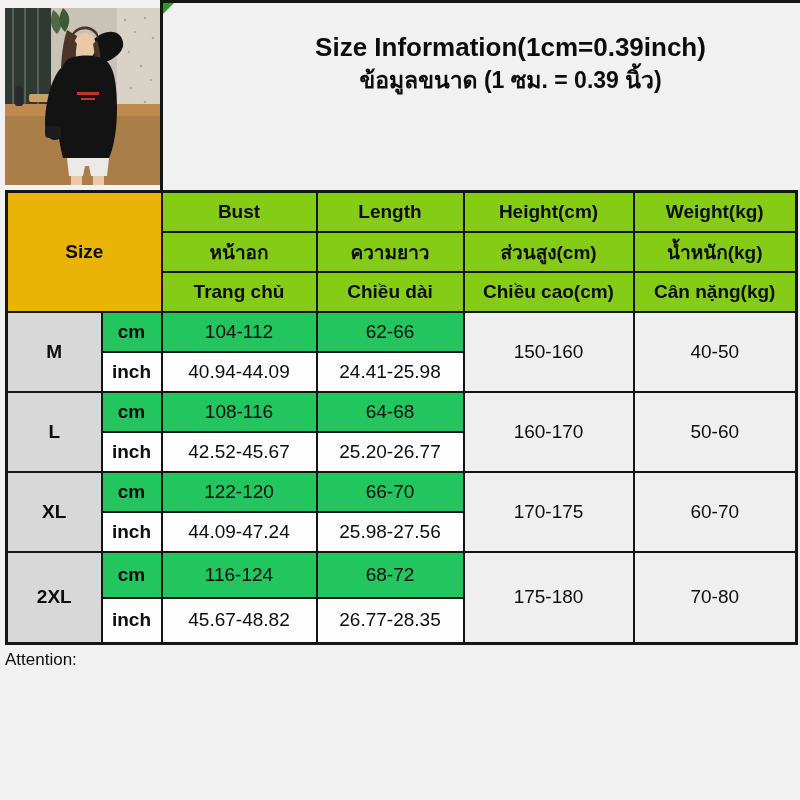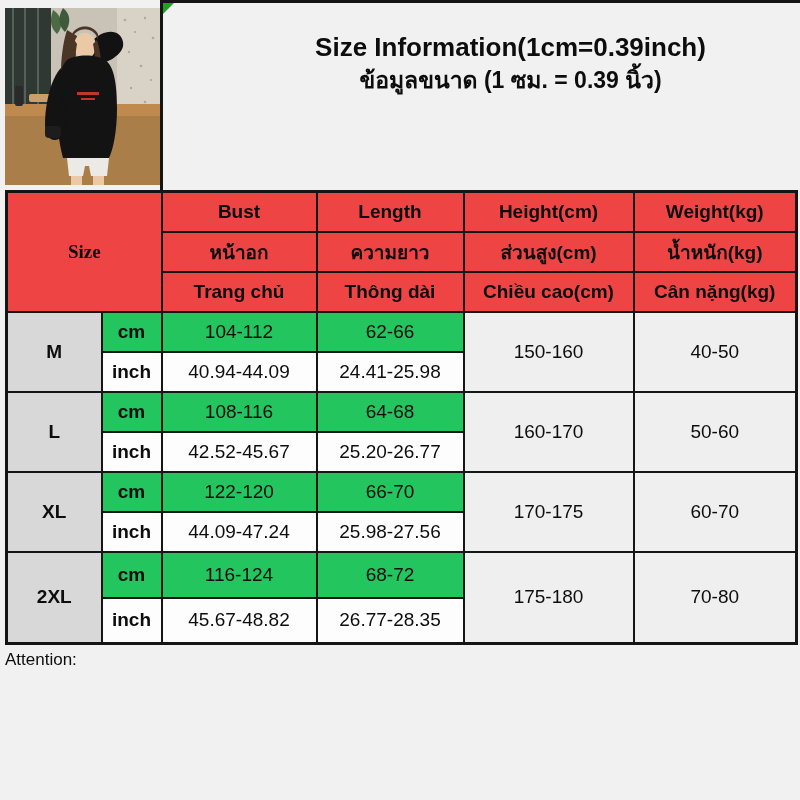--- a/index.html
+++ b/index.html
@@ -28,22 +28,22 @@
     position:absolute;left:5px;top:190px;width:790px;
     border-collapse:collapse;table-layout:fixed;
     border:3px solid #151515;
   }
   .size-table td{
     border:2px solid #151515;text-align:center;vertical-align:middle;
     font-size:19px;padding:0;overflow:hidden;white-space:nowrap;
   }
   .size-table tr{height:40px;}
   .size-table tr.tall{height:46px;}
-  .hdr{background:#ef4444;font-weight:bold;}
-  .size-big{background:#ef4444;font-weight:bold;font-size:40px;font-family:Liberation Serif, serif;}
+  .hdr{background:#84cc16;font-weight:bold;}
+  .size-big{background:#eab308;font-weight:bold;font-size:40px;}
   .size-lbl{background:#d8d8d8;font-weight:bold;font-size:23px;}
   .unit{font-weight:bold;font-size:20px;}
   .bg-g{background:#22c55e;margin-top:16px;}
   .bg-w{background:#fdfdfd;border-radius:7px;}
   .merged{background:#efefef;}
   
   .attention{position:absolute;left:5px;top:647px;width:793px;font-size:17px;line-height:26px;}
   .attention div{margin:0;}
 </style>
 </head>
@@ -118,21 +118,21 @@
         <td class="hdr">Weight(kg)</td>
       </tr>
       <tr>
         <td class="hdr">หน้าอก</td>
         <td class="hdr">ความยาว</td>
         <td class="hdr">ส่วนสูง(cm)</td>
         <td class="hdr">น้ำหนัก(kg)</td>
       </tr>
       <tr>
         <td class="hdr">Trang chủ</td>
-        <td class="hdr">Thông dài</td>
+        <td class="hdr">Chiều dài</td>
         <td class="hdr">Chiều cao(cm)</td>
         <td class="hdr">Cân nặng(kg)</td>
       </tr>
 
       <tr>
         <td class="size-lbl" rowspan="2">M</td>
         <td class="unit bg-g">cm</td>
         <td class="bg-g">104-112</td>
         <td class="bg-g">62-66</td>
         <td class="merged" rowspan="2">150-160</td>

